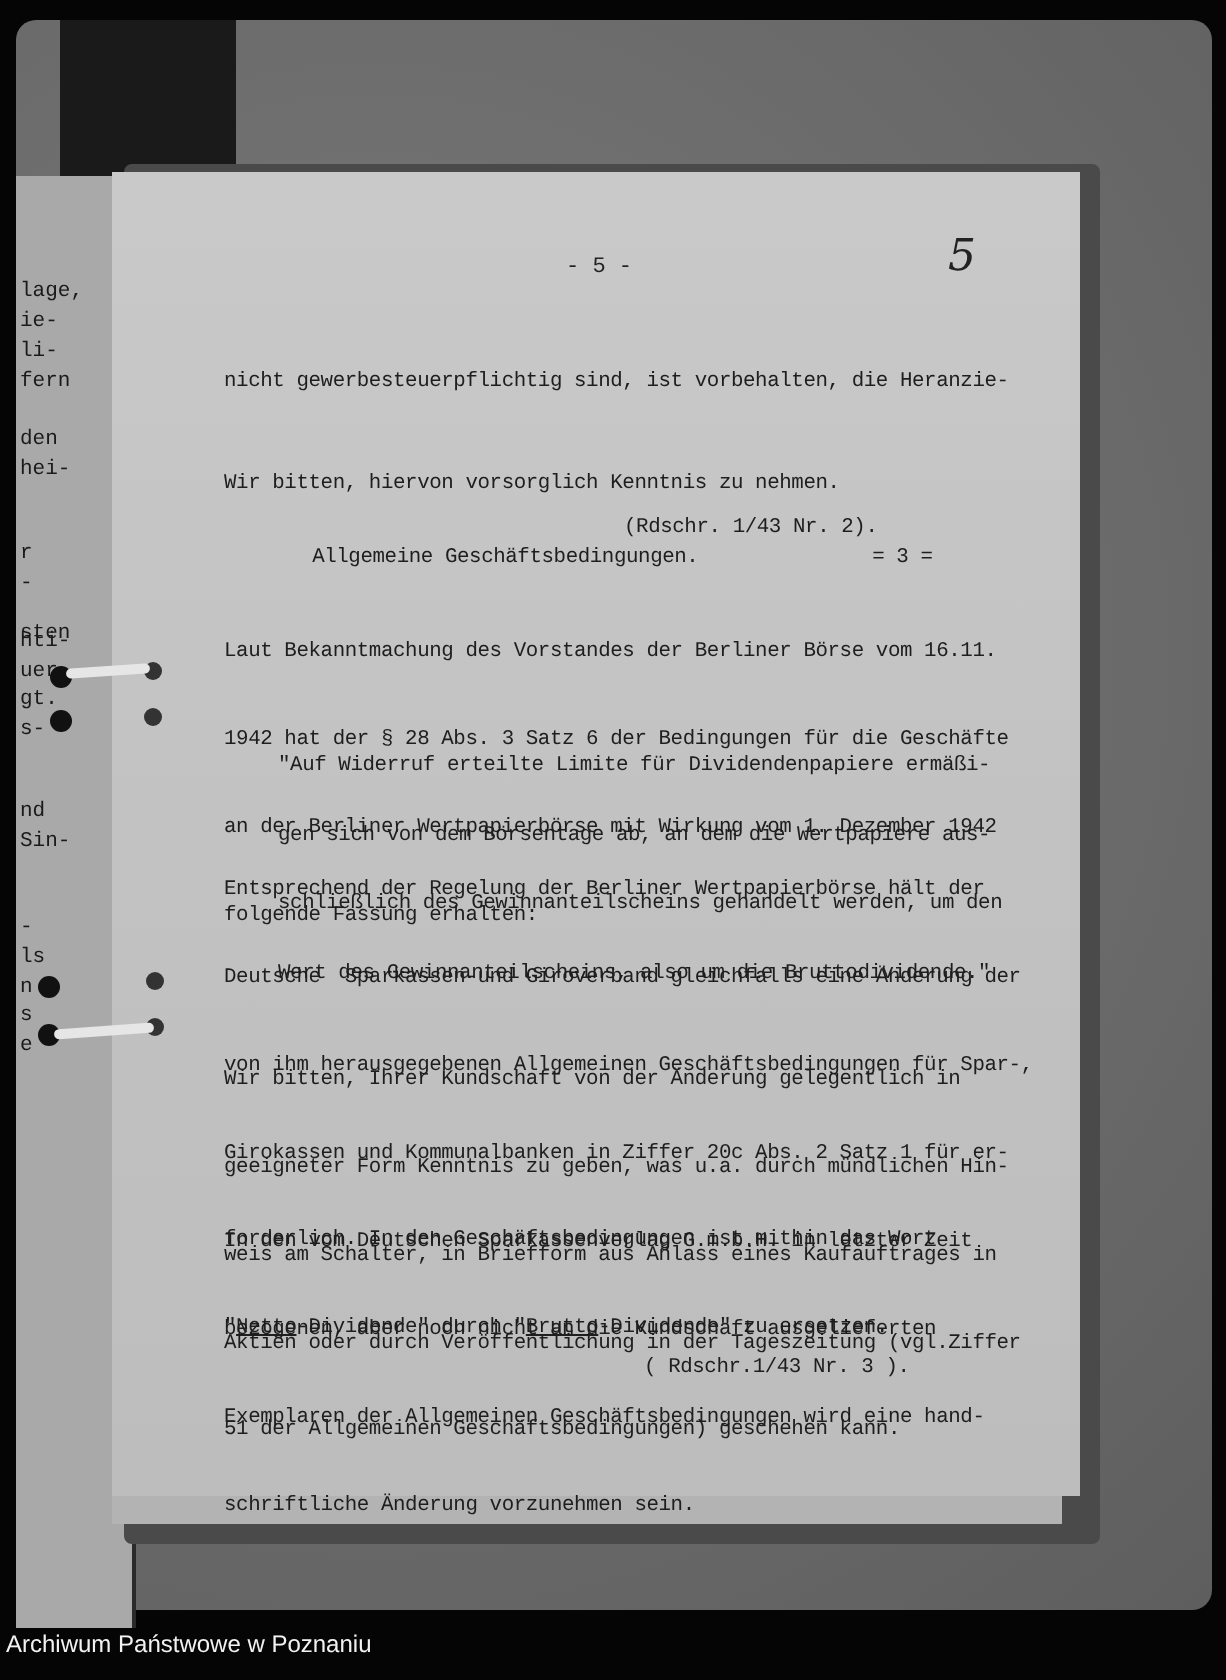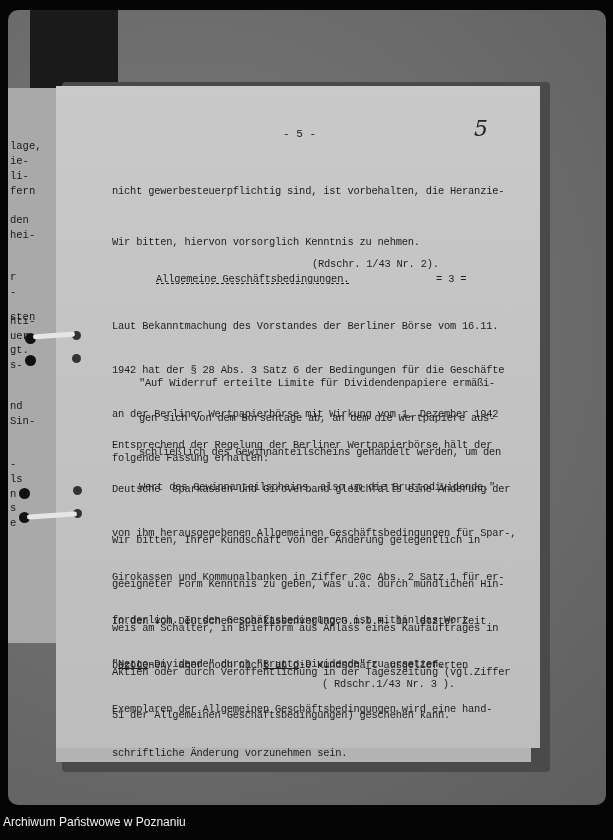--- a/index.html
+++ b/index.html
@@ -11,21 +11,21 @@
   .board {
     position: absolute; left: 8px; top: 10px; width: 598px; height: 795px;
     background: #6e6e6e; border-radius: 10px;
     background-image: radial-gradient(circle at 30% 40%, #7a7a7a 0, #6a6a6a 60%, #5e5e5e 100%);
   }
   .dark-strip {
     position: absolute; left: 30px; top: 10px; width: 88px; height: 82px;
     background: #1a1a1a;
   }
   .left-page {
-    position: absolute; left: 8px; top: 88px; width: 58px; height: 555px;
+    position: absolute; left: 8px; top: 88px; width: 58px; height: 726px;
     background: #a9a9a9; border-right: 2px solid #2a2a2a;
   }
   .left-page .frag {
     position: absolute; left: 2px; font-size: 10.5px; color: #1a1a1a; white-space: pre;
   }
   .page-shadow {
     position: absolute; left: 62px; top: 82px; width: 488px; height: 690px;
     background: #4a4a4a; border-radius: 4px;
   }
   .page {
@@ -42,21 +42,21 @@
   }
   .hand-num {
     position: absolute; left: 474px; top: 116px; font-size: 22px; color: #222;
     font-family: "DejaVu Serif", serif; font-style: italic;
   }
   .text {
     position: absolute; left: 112px; font-size: 10.4px; line-height: 14.6px;
     color: #1e1e1e; white-space: pre; letter-spacing: -0.2px;
   }
   .u { text-decoration: underline; }
-  .heading { text-decoration: underline; text-decoration-style: dashed; padding-left: 32px; }
+  .heading { text-decoration-style: dashed; padding-left: 32px; }
   .hole {
     position: absolute; width: 11px; height: 11px; border-radius: 50%; background: #111;
   }
   .hole.light { background: #333; width: 9px; height: 9px; }
   .string {
     position: absolute; height: 5px; background: #e6e6e6; border-radius: 3px;
     transform: rotate(-4deg);
   }
   .footer {
     position: absolute; left: 3px; top: 815px; color: #f2f2f2;

